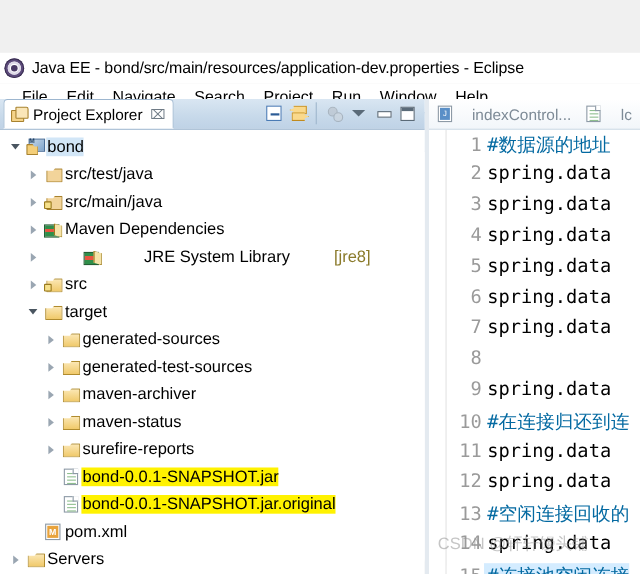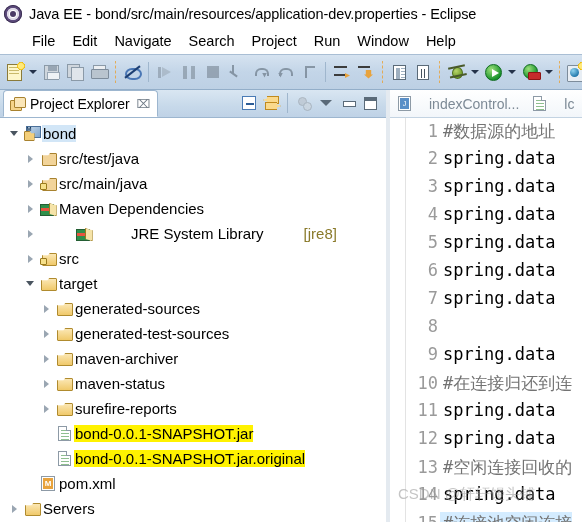--- a/index.html
+++ b/index.html
@@ -18,20 +18,21 @@
   }
 
   
   .titlebar {
     height: 28px;
     background: #ffffff;
     display: flex;
     align-items: center;
     padding-left: 4px;
     gap: 7px;
+    margin-top: 48px;
   }
   .eclipse-icon {
     width: 18px; height: 18px;
     position: relative;
     flex: 0 0 auto;
   }
   .eclipse-icon .outer {
     position: absolute; left: 0; top: 0;
     width: 18px; height: 18px;
     border-radius: 50%;
@@ -57,21 +58,21 @@
     white-space: nowrap;
     letter-spacing: -0.1px;
   }
 
   
   .menubar {
     height: 26px;
     background: #ffffff;
     display: flex;
     align-items: center;
-    padding-left: 24px;
+    padding-left: 12px;
     gap: 0px;
   }
   .menu-item {
     font-size: 14.5px;
     color: #000000;
     padding: 2px 9px 2px 8px;
     white-space: nowrap;
     cursor: default;
   }
 
@@ -453,21 +454,21 @@
   .lnum {
     width: 34px;
     flex: 0 0 auto;
     text-align: right;
     color: #9a9a9a;
     padding-right: 2px;
     font-family: "DejaVu Sans Mono", monospace;
     font-size: 17px;
   }
   .ctext { padding-left: 3px; color: #000000; }
-  .ctext.comment { color: #737373; }
+  .ctext.comment { color: #0369a1; }
   .cline.selected .ctext { background: #d4ecff; }
   .cline.selected .lnum { background: #ffffff; }
 
   
   .watermark {
     position: absolute;
     left: 8px;
     bottom: 18px;
     font-size: 15px;
     color: rgba(150,150,150,0.55);

